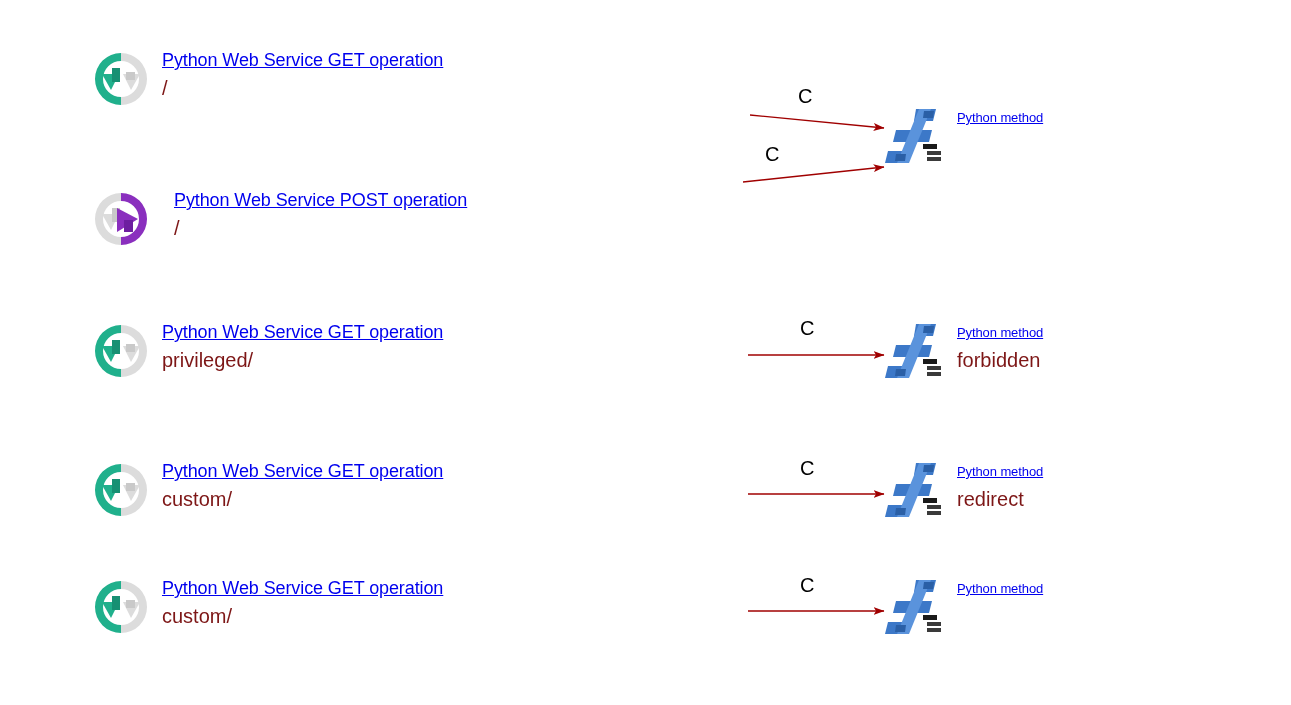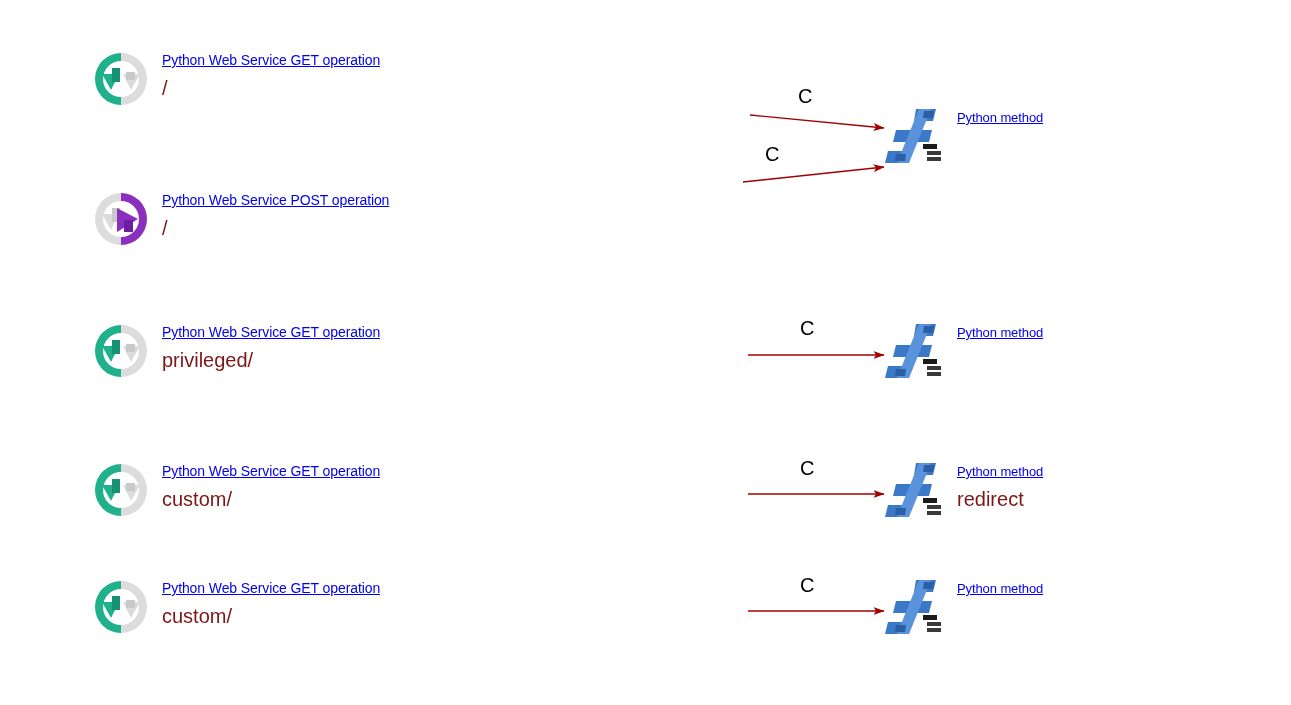--- a/index.html
+++ b/index.html
@@ -33,21 +33,21 @@
     position: relative;
   }
   .node-text {
     margin-left: 10px;
     white-space: nowrap;
   }
   .node-title {
     display: block;
     color: #0000ee;
     text-decoration: underline;
-    font-size: 14px;
+    font-size: 18px;
     line-height: 25px;
     letter-spacing: -0.1px;
   }
   .node-sub {
     display: block;
     color: #7d1616;
     font-size: 20px;
     line-height: 26px;
     padding-top: 2px;
   }
@@ -128,21 +128,21 @@
         <path d="M29 26 L12 26 L21 42 Z" fill="#20b08c"></path>
         <rect x="22" y="20" width="8" height="14" fill="#179073"></rect>
       </svg>
     </span>
     <span class="node-text">
       <span class="node-title">Python Web Service GET operation</span>
       <span class="node-sub">/</span>
     </span>
   </div>
 
-  <div class="node" style="left:90px; top:188px;">
+  <div class="node" style="left:90px; top:188px;gap:12px;">
     <span class="node-icon">
       <svg class="op-icon" viewBox="0 0 62 62">
 
         <path d="M31 5 A26 26 0 0 0 31 57 L31 49 A18 18 0 0 1 31 13 Z" fill="#dcdcdc"></path>
         <path d="M29 26 L12 26 L21 42 Z" fill="#dcdcdc"></path>
         <rect x="22" y="20" width="8" height="14" fill="#c9c9c9"></rect>
 
         <path d="M31 5 A26 26 0 0 1 31 57 L31 49 A18 18 0 0 0 31 13 Z" fill="#8a2fbe"></path>
         <path d="M27 20 L48 31 L27 44 Z" fill="#8a2fbe"></path>
         <rect x="34" y="32" width="9" height="12" fill="#6d1ea0"></rect>
@@ -235,20 +235,21 @@
         <path d="M36 4 L48 4 L26 58 L14 58 Z" fill="#5a93dc"></path>
         <path d="M41 6 L51 6 L50 13 L40 13 Z" fill="#2a5fa6"></path>
         <path d="M13 49 L23 49 L22 56 L12 56 Z" fill="#2a5fa6"></path>
         <rect x="40" y="39" width="14" height="5" fill="#1a1a1a"></rect>
         <rect x="44" y="46" width="14" height="4" fill="#3a3a3a"></rect>
         <rect x="44" y="52" width="14" height="4" fill="#3a3a3a"></rect>
       </svg>
     </span>
     <span class="node-text">
       <span class="node-title">Python method</span>
+      <span class="node-sub">forbidden</span>
     </span>
   </div>
 
   <div class="node method-node" style="left:883px; top:459px;">
     <span class="node-icon">
       <svg class="fn-icon" viewBox="0 0 62 62">
         <path d="M33 4 L53 4 L50 16 L31 16 Z" fill="#3c78c8"></path>
         <path d="M13 25 L49 25 L46 37 L10 37 Z" fill="#3c78c8"></path>
         <path d="M5 46 L26 46 L23 58 L2 58 Z" fill="#3c78c8"></path>
         <path d="M36 4 L48 4 L26 58 L14 58 Z" fill="#5a93dc"></path>

